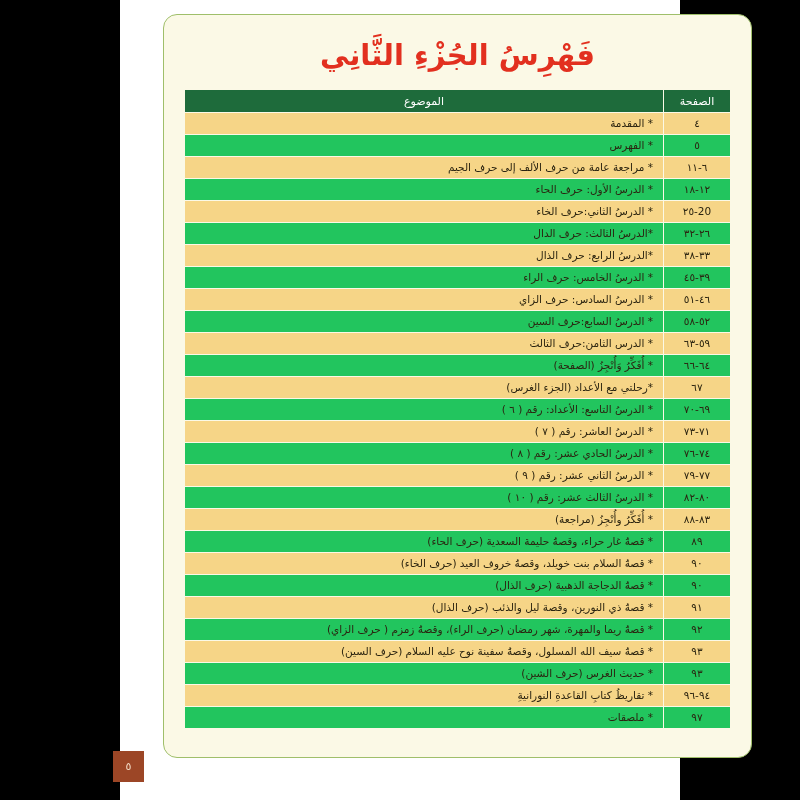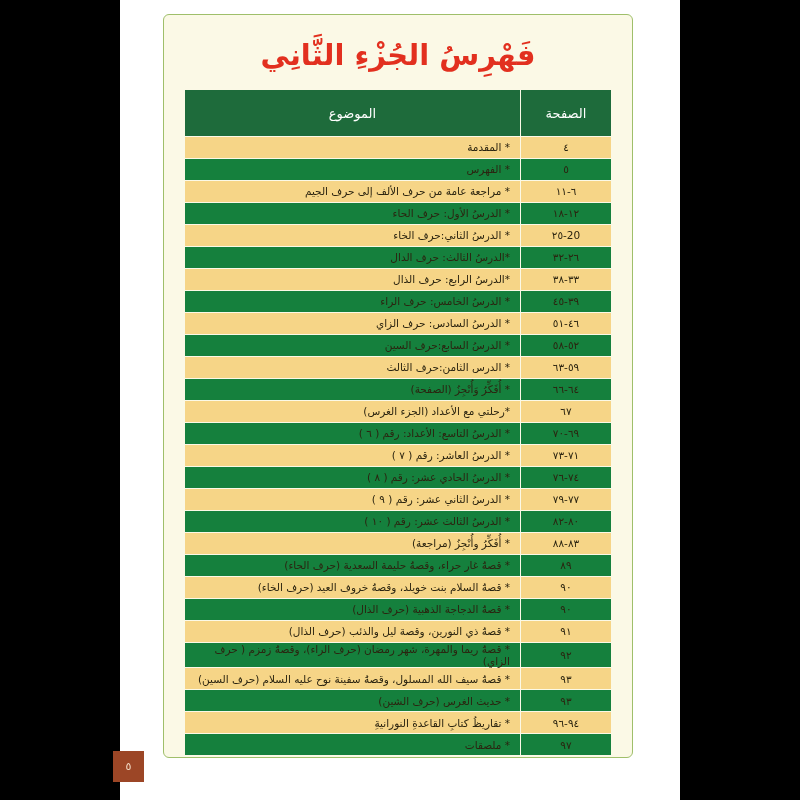--- a/index.html
+++ b/index.html
@@ -26,25 +26,25 @@
     width: 560px;
     height: 800px;
     background: #ffffff;
   }
 
   
   .page-sheet {
     position: absolute;
     left: 163px;
     top: 14px;
-    width: 470px;
+    width: 589px;
     height: 744px;
     background: #fbf9e6;
     border: 1.5px solid #9fbf6a;
-    border-radius: 6px;
+    border-radius: 14px;
     box-sizing: border-box;
   }
 
   .page-title {
     position: absolute;
     top: 26px;
     left: 0;
     width: 100%;
     text-align: center;
     color: #e2301f;
@@ -65,42 +65,42 @@
     border-spacing: 1px 1px;
     width: calc(100% - 40px);
     table-layout: fixed;
     font-family: "DejaVu Sans", "Liberation Serif", serif;
     direction: rtl;
   }
 
   .toc-table th {
     background: #1e6b3b;
     color: #ffffff;
-    font-size: 13px;
+    font-size: 11px;
     font-weight: normal;
     height: 22px;
-    padding: 12px;
+    padding: 0;
     text-align: center;
     vertical-align: middle;
   }
 
   .col-page { width: 66px; }
 
   .toc-table td {
     height: 21px;
     padding: 0 8px;
     font-size: 10.5px;
     color: #2b2410;
     vertical-align: middle;
     line-height: 1.15;
     margin-top: 48px;
   }
 
   .toc-table tr.odd td { background: #f6d587; }
-  .toc-table tr.even td { background: #15803d; }
+  .toc-table tr.even td { background: #22c55e; }
 
   td.cell-page {
     text-align: center;
     padding: 0;
     font-size: 10.5px;
     letter-spacing: 0.3px;
   }
 
   td.cell-subject {
     text-align: right;

